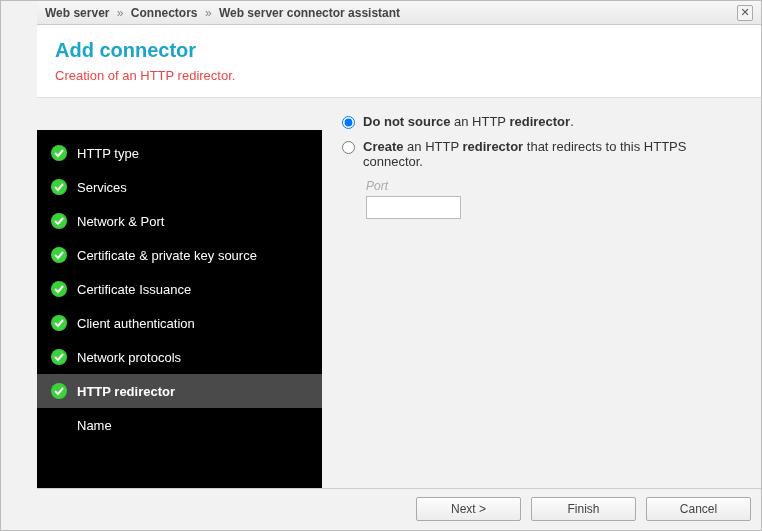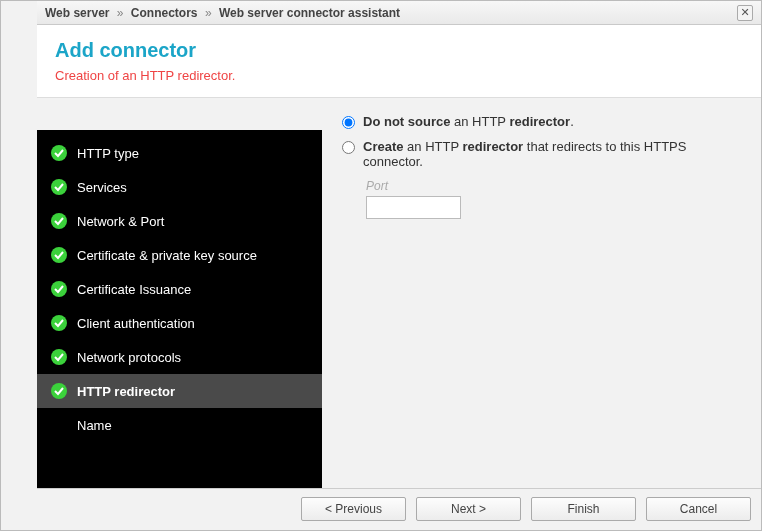--- a/index.html
+++ b/index.html
@@ -254,19 +254,18 @@
       </div>
       <div class="port-block">
         <span class="lbl">Port</span>
         <input type="text" value="" style="">
       </div>
     </div>
 
   </div>
 
   <div class="footer">
-    <button>&lt; Previous</button>
     <button>Next &gt;</button>
     <button>Finish</button>
     <button>Cancel</button>
   </div>
 
 </div>
 
 </body></html>

